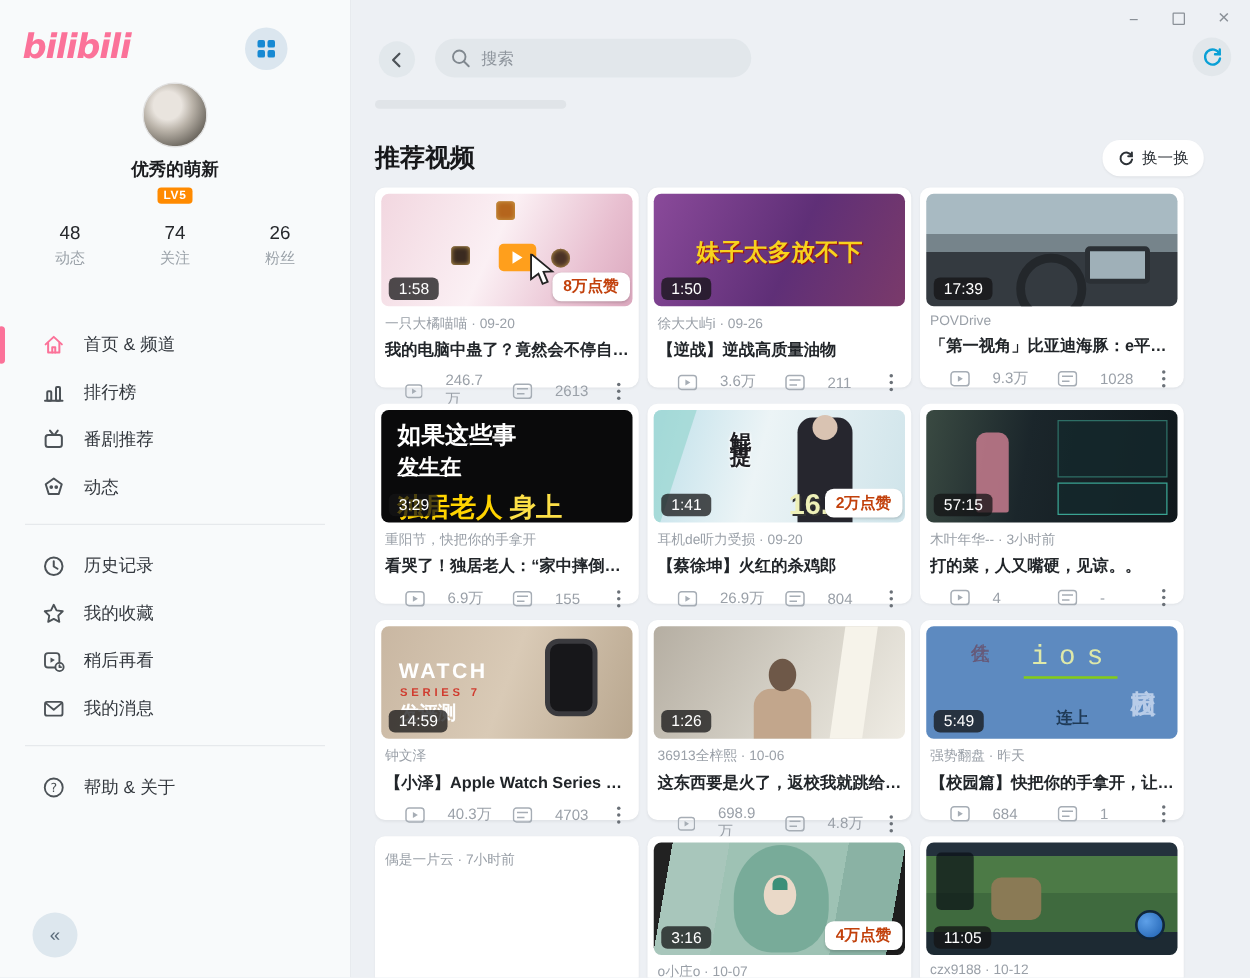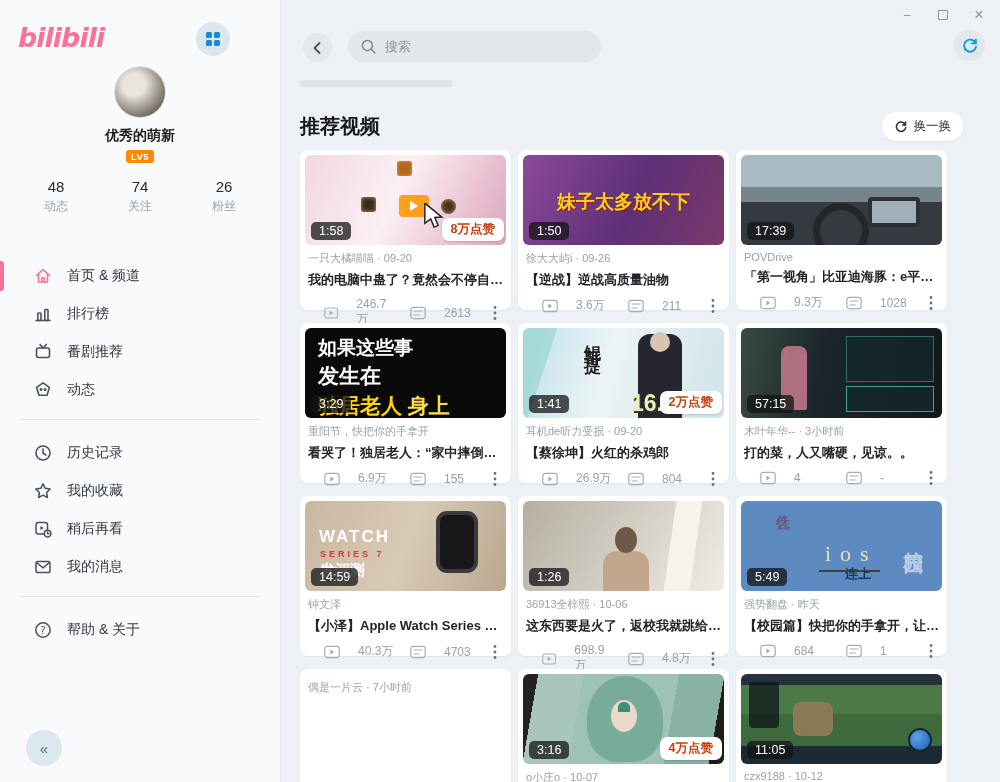--- a/index.html
+++ b/index.html
@@ -104,21 +104,21 @@
   .t2 { background:linear-gradient(115deg,#8a4a9a,#5f2f77 55%,#7a3a6a); }
   .t2 .y-text { position:absolute; left:50%; top:52%; transform:translate(-50%,-50%); color:#f7d31e;
                 font-weight:bold; font-size:19px; white-space:nowrap; text-shadow:1px 1px 0 #a01010; }
   .t3 { background:linear-gradient(#a8bac2 0 36%, #76848b 36% 52%, #343a40 52%); }
   .t3 .wheel { position:absolute; left:72px; top:48px; width:56px; height:56px; border-radius:50%;
                border:7px solid #23272b; background:transparent; }
   .t3 .screen { position:absolute; right:22px; top:42px; width:52px; height:30px; background:#9fb0b8;
                 border:4px solid #2b3035; border-radius:4px; }
   .t4 { background:#0a0a0b; }
   .t4 .l1 { position:absolute; left:13px; top:7px; color:#fff; font-size:19px; font-weight:bold; }
-  .t4 .l2 { position:absolute; left:13px; top:34px; color:#fff; font-size:21px; font-weight:bold; }
+  .t4 .l2 { position:absolute; left:13px; top:34px; color:#fff; font-size:17px; font-weight:bold;text-decoration:underline; }
   .t4 .l3 { position:absolute; left:13px; top:64px; font-size:21px; font-weight:bold; color:#ffd400;
             white-space:nowrap; }
   .t4 .l3 .wht { color:#fde047; }
   .t5 { background:linear-gradient(105deg,#bfe0ea,#ecf4f6 42%,#cfe4ea); }
   .t5::before { content:""; position:absolute; left:-20px; top:-10px; width:34px; height:140px;
                 background:#8fd3cb; transform:rotate(18deg); opacity:.6; }
   .t5 .vtext { position:absolute; left:58px; top:4px; writing-mode:vertical-rl; font-size:17px;
                font-weight:bold; color:#1e1e22; letter-spacing:6px;
                text-shadow:0 0 3px #fff,0 0 3px #fff; }
   .t5 .num { position:absolute; left:108px; top:62px; font-size:23px; font-weight:bold; color:#eef0b8;
@@ -142,22 +142,22 @@
   .t7 .watch { position:absolute; right:28px; top:10px; width:42px; height:62px; background:#17171a;
                border:4px solid #3a3a3e; border-radius:11px; }
   .t8 { background:linear-gradient(120deg,#b5aea2,#d6d2c8 55%,#efece4); }
   .t8 .wedge { position:absolute; right:28px; top:0; width:26px; height:90px; background:#f6f3ea;
                transform:skewX(-8deg); }
   .t8 .head { position:absolute; left:92px; top:26px; width:22px; height:26px; border-radius:50%;
               background:#6e5848; }
   .t8 .torso { position:absolute; left:80px; top:50px; width:46px; height:40px; border-radius:14px 14px 0 0;
                background:#c2a68c; }
   .t9 { background:#5d8ac0; }
-  .t9 .ios { position:absolute; left:78px; top:40px; color:#dfe9a9; font-size:22px; letter-spacing:9px;
-             border-bottom:2px solid #404040; padding:0 2px 3px 6px; font-family:Liberation Serif, serif; }
+  .t9 .ios { position:absolute; left:78px; top:12px; color:#dfe9a9; font-size:22px; letter-spacing:9px;
+             border-bottom:2px solid #84cc16; padding:0 2px 3px 6px; font-family:Liberation Mono, monospace; }
   .t9 .lianshang { position:absolute; left:104px; top:64px; color:#1f3a56; font-size:13px; font-weight:bold; }
   .t9 .xiaoyuan { position:absolute; right:14px; top:34px; writing-mode:vertical-rl; color:#b8cce8;
                   font-size:20px; font-weight:bold; letter-spacing:4px; }
   .t9 .pingshenme { position:absolute; left:32px; top:2px; writing-mode:vertical-rl; color:#6e3440;
                     font-size:15px; opacity:.55; }
   .t10 { background:linear-gradient(100deg,#1f1f1f,#4e4e4e 55%,#2c2c2c); }
   .t10 .gold { position:absolute; right:16px; bottom:26px; color:#d9b560; font-size:18px; font-weight:bold;
                letter-spacing:2px; }
   .t10 .mic { position:absolute; right:62px; top:8px; width:15px; height:36px; background:#cfd3d8;
               border-radius:8px; border:2px solid #8e949b; }

